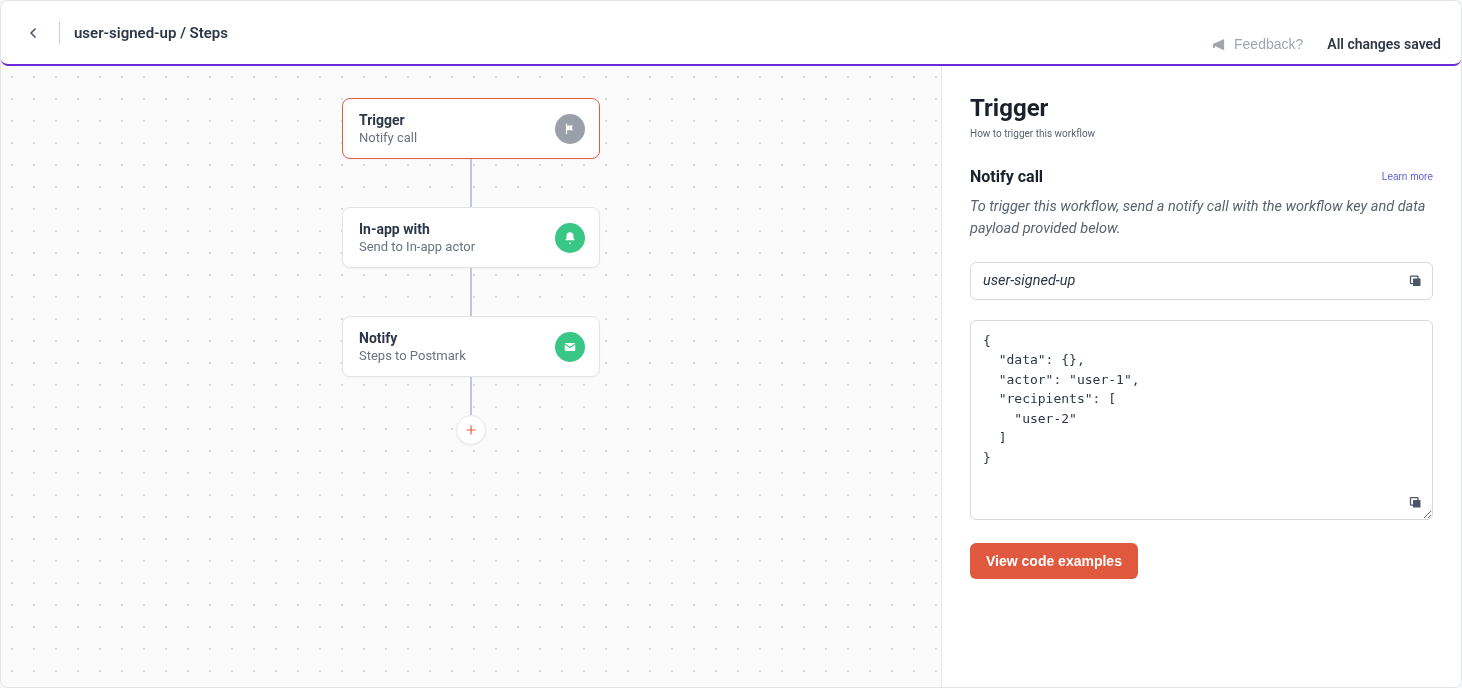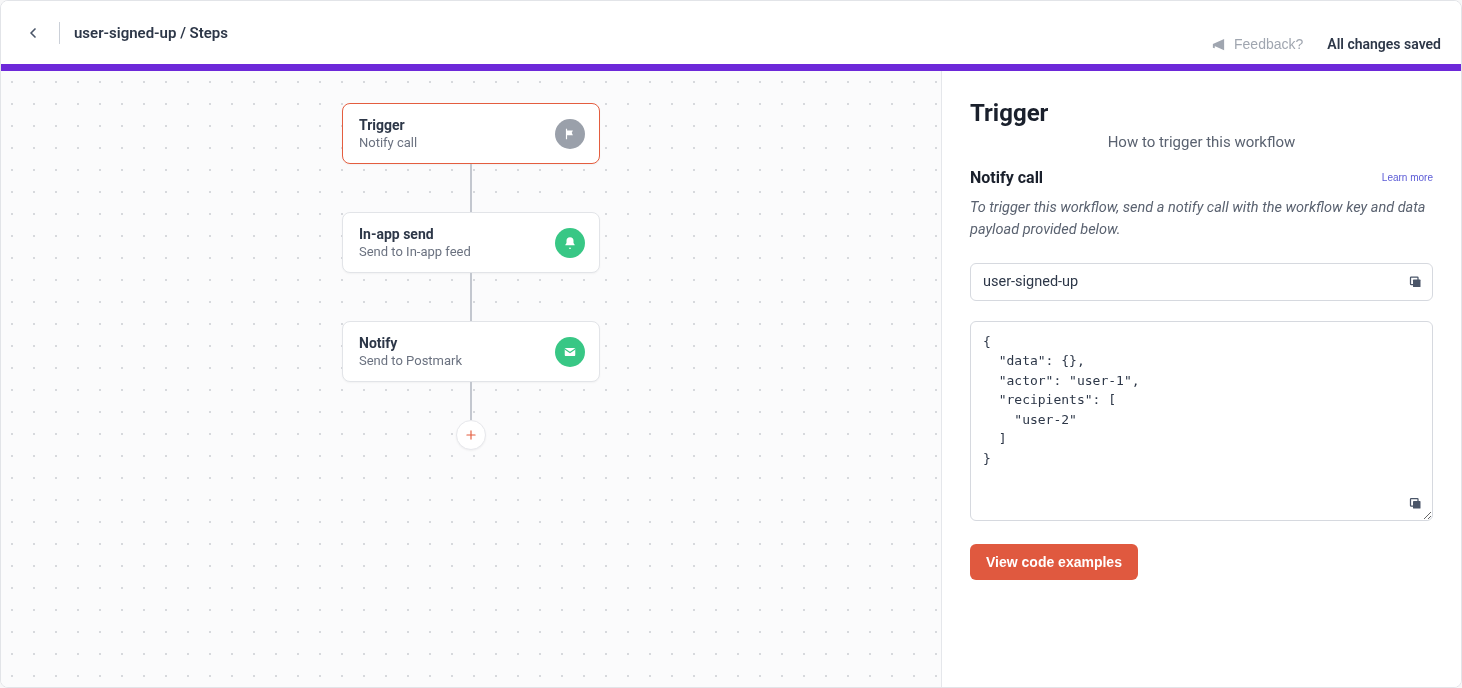--- a/index.html
+++ b/index.html
@@ -22,22 +22,23 @@
       overflow: hidden;
       display: flex;
       flex-direction: column;
       margin: 0 auto;
     }
     .header {
       display: flex;
       align-items: center;
       justify-content: space-between;
       padding: 12px 20px;
-      border-bottom: 7px solid #6d28d9;
-      background: #fff;
+      border-bottom: 2px solid #6d28d9;
+      background: #fff;
+      border-radius: 7px;
     }
     .header-left {
       display: flex;
       align-items: center;
       gap: 14px;
     }
     .back-btn {
       width: 24px;
       height: 24px;
       display: flex;
@@ -173,24 +174,23 @@
       padding: 28px 28px 28px 28px;
       overflow-y: auto;
     }
     .panel-title {
       font-size: 24px;
       font-weight: 700;
       color: #1a202c;
       margin-bottom: 6px;
     }
     .panel-sub {
-      font-size: 15px;
+      font-size: 10px;
       color: #5a6270;
-      margin-bottom: 17px;
-      text-align: center;
+      margin-bottom: 28px;
     }
     .section-row {
       display: flex;
       justify-content: space-between;
       align-items: center;
       margin-bottom: 10px;
     }
     .section-title {
       font-size: 16px;
       font-weight: 700;
@@ -225,20 +225,21 @@
     .text-input {
       width: 100%;
       height: 38px;
       border: 1px solid #d6d9df;
       border-radius: 6px;
       padding: 0 40px 0 12px;
       font-size: 14.5px;
       color: #2d3748;
       background: #fff;
       font-family: inherit;
+      font-style: italic;
     }
     .copy-btn {
       position: absolute;
       right: 10px;
       top: 50%;
       transform: translateY(-50%);
       display: flex;
       align-items: center;
       justify-content: center;
       cursor: pointer;
@@ -328,36 +329,36 @@
             <svg width="14" height="14" viewBox="0 0 24 24" fill="#fff">
                 <path d="M5 3v18h2v-7h10l-2-4 2-4H7V3H5z"></path>
               </svg>
           </div>
         </div>
 
         <div class="connector"></div>
 
         <div class="node">
           <div class="node-text">
-            <span class="node-title">In-app send</span>
-            <span class="node-sub">Send to In-app feed</span>
+            <span class="node-title">In-app with</span>
+            <span class="node-sub">Send to In-app actor</span>
           </div>
           <div class="node-icon icon-green">
             <svg width="14" height="14" viewBox="0 0 24 24" fill="#fff">
                 <path d="M12 2a6 6 0 0 0-6 6v4l-2 3v1h16v-1l-2-3V8a6 6 0 0 0-6-6zm-2 18a2 2 0 0 0 4 0h-4z"></path>
               </svg>
           </div>
         </div>
 
         <div class="connector"></div>
 
         <div class="node">
           <div class="node-text">
             <span class="node-title">Notify</span>
-            <span class="node-sub">Send to Postmark</span>
+            <span class="node-sub">Steps to Postmark</span>
           </div>
           <div class="node-icon icon-green">
             <svg width="14" height="14" viewBox="0 0 24 24" fill="none" stroke="#fff" stroke-width="2">
                 <rect x="3" y="5" width="18" height="14" rx="2" fill="#fff" stroke="none"></rect>
                 <path d="M3 7l9 6 9-6" stroke="#38c785" stroke-width="2" fill="none"></path>
               </svg>
           </div>
         </div>
 
         <div class="connector-short"></div>

